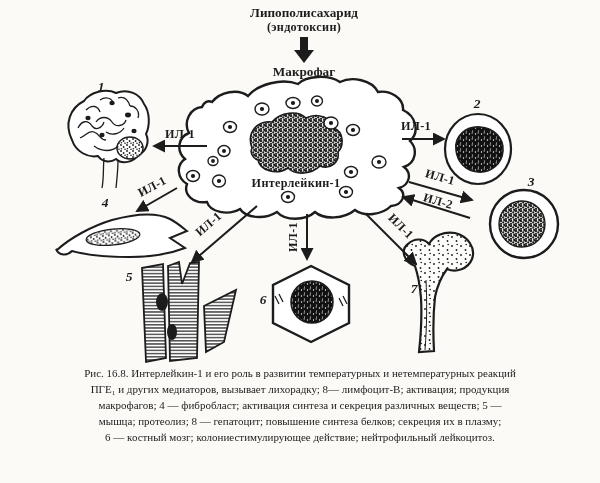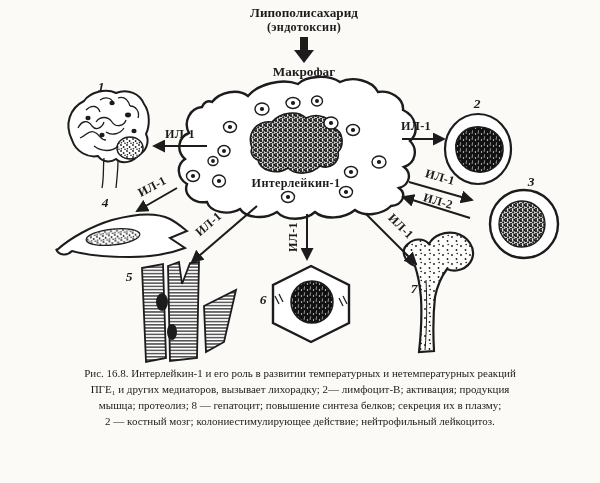--- a/index.html
+++ b/index.html
@@ -211,17 +211,18 @@
   <text class="t-label" x="154" y="190" text-anchor="middle" transform="rotate(-28 154 190)">ИЛ-1</text>
   <text class="t-label" x="211" y="227" text-anchor="middle" transform="rotate(-41 211 227)">ИЛ-1</text>
   <text class="t-label" x="297" y="237" text-anchor="middle" transform="rotate(-90 297 237)">ИЛ-1</text>
   <text class="t-label" x="398" y="229" text-anchor="middle" transform="rotate(45 398 229)">ИЛ-1</text>
   <text class="t-label" x="439" y="181" text-anchor="middle" transform="rotate(16 439 181)">ИЛ-1</text>
   <text class="t-label" x="437" y="205" text-anchor="middle" transform="rotate(16 437 205)">ИЛ-2</text>
 </svg>
 
   <div class="caption">
     <div>Рис. 16.8. Интерлейкин-1 и его роль в развитии температурных и нетемпературных реакций</div>
-    <div>ПГЕ₁ и других медиаторов, вызывает лихорадку; 2— лимфоцит-В; активация; продукция</div>
+    <div>ПГЕ₁ и других медиаторов, вызывает лихорадку; 8— лимфоцит-В; активация; продукция</div>
+    <div>макрофагов; 4 — фибробласт; активация синтеза и секреция различных веществ; 5 —</div>
     <div>мышца; протеолиз; 8 — гепатоцит; повышение синтеза белков; секреция их в плазму;</div>
-    <div>2 — костный мозг; колониестимулирующее действие; нейтрофильный лейкоцитоз.</div>
+    <div>6 — костный мозг; колониестимулирующее действие; нейтрофильный лейкоцитоз.</div>
   </div>
 </div>
 
 </body></html>

